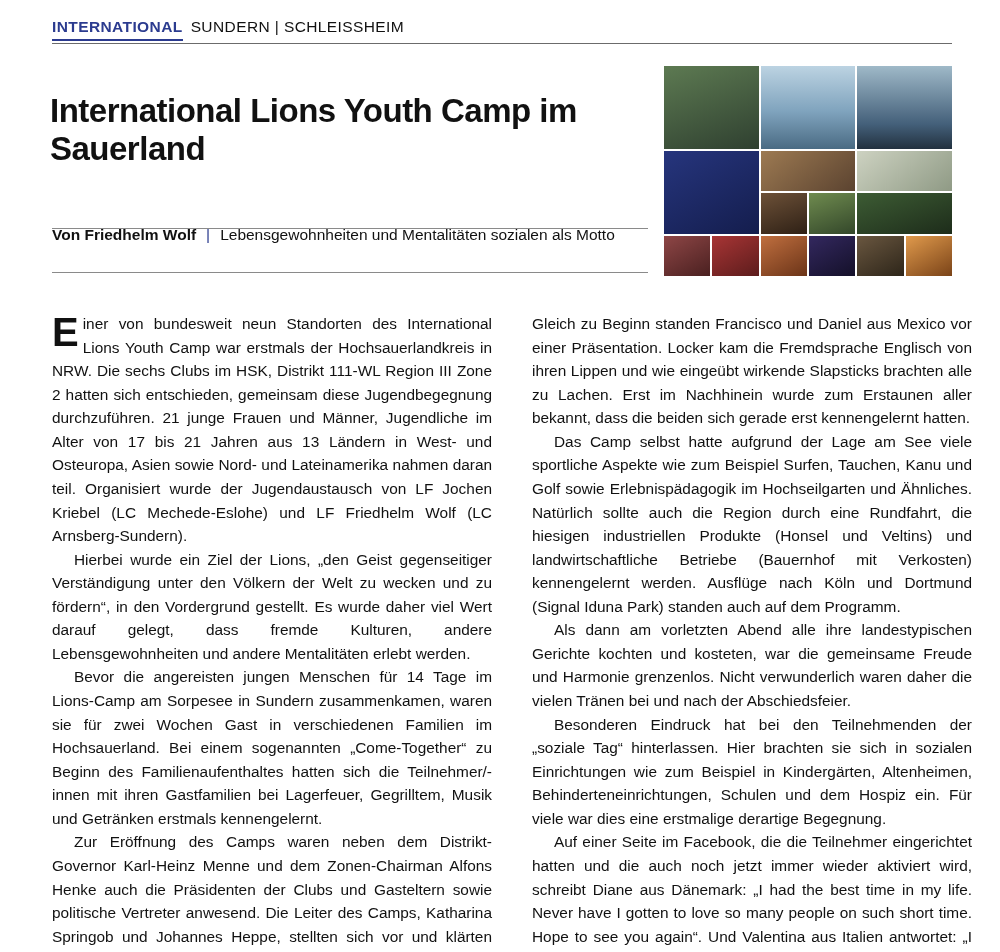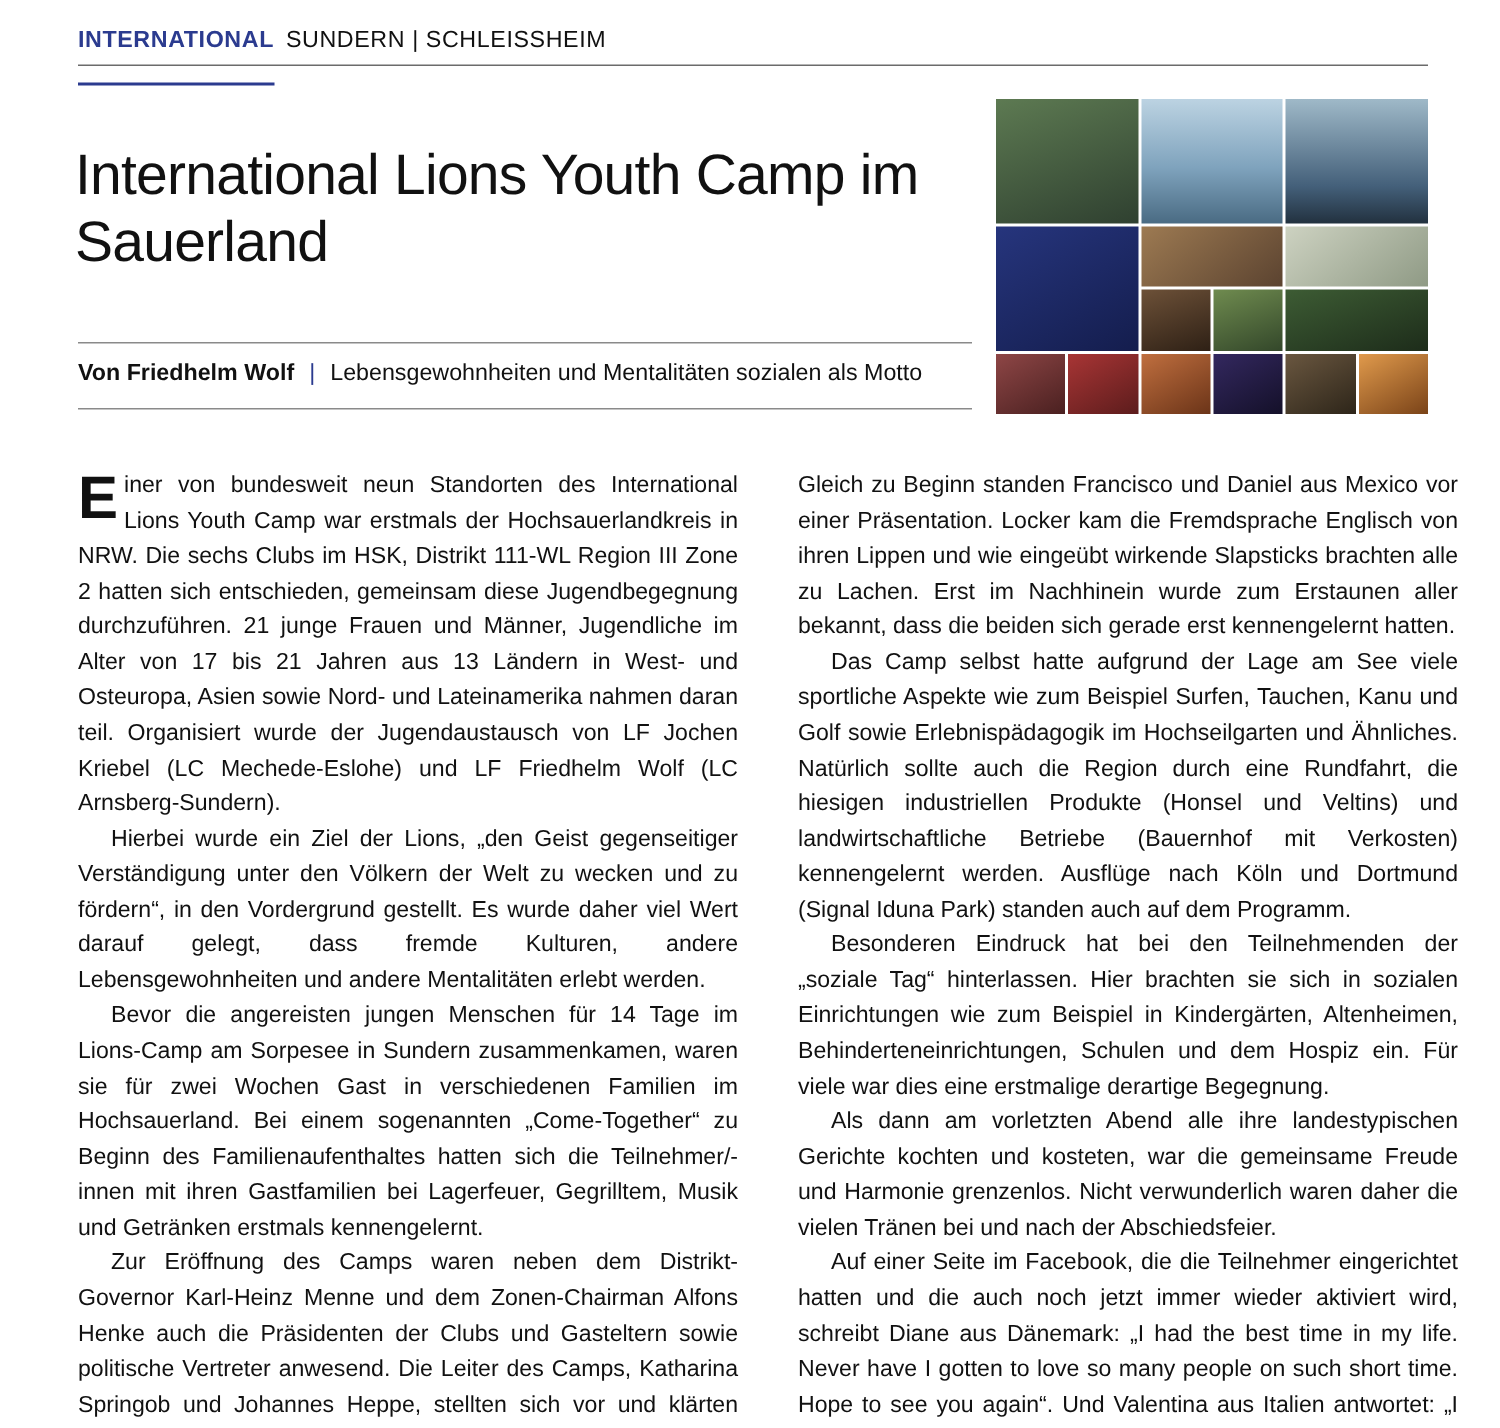--- a/index.html
+++ b/index.html
@@ -32,21 +32,21 @@
   .kicker-line {
     display: flex;
     align-items: baseline;
     font-size: 15.5px;
     letter-spacing: 0.4px;
   }
   .kicker-intl {
     color: #2b3b8f;
     font-weight: 600;
     border-bottom: 2px solid #2b3b8f;
-    padding-bottom: 19px;
+    padding-bottom: 3px;
     margin-right: 8px;
   }
   .kicker-rest {
     color: #111;
     font-weight: 500;
     padding-bottom: 3px;
     text-align: right;
   }
   .kicker-rule {
     position: absolute;
@@ -56,40 +56,40 @@
     height: 1px;
     background: #6b6b6b;
   }
 
   
   .headline {
     position: absolute;
     left: 50px;
     top: 70px;
     width: 620px;
-    font-size: 38px;
+    font-size: 33px;
     line-height: 1.16;
-    font-weight: 400;
+    font-weight: 700;
     letter-spacing: -0.5px;
     color: #111;
   }
 
   
   .byline-rule-top {
     position: absolute;
     left: 52px;
     top: 228px;
     width: 596px;
     height: 1px;
     background: #8a8a8a;
   }
   .byline {
     position: absolute;
     left: 52px;
-    top: 240px;
+    top: 226px;
     width: 600px;
     display: flex;
     align-items: baseline;
     font-size: 15.5px;
   }
   .byline-author {
     font-weight: 700;
     color: #111;
     white-space: nowrap;
   }
@@ -202,18 +202,18 @@
   <div class="col col-left">
     <p class="first"><span class="dropcap">E</span><span>iner von bundesweit neun Standorten des International Lions Youth Camp war erstmals der Hochsauerlandkreis in NRW. Die sechs Clubs im HSK, Distrikt 111-WL Region III Zone 2 hatten sich entschieden, gemeinsam diese Jugendbegegnung durchzuführen. 21 junge Frauen und Männer, Jugendliche im Alter von 17 bis 21 Jahren aus 13 Ländern in West- und Osteuropa, Asien sowie Nord- und Lateinamerika nahmen daran teil. Organisiert wurde der Jugendaustausch von LF Jochen Kriebel (LC Mechede-Eslohe) und LF Friedhelm Wolf (LC Arnsberg-Sundern).</span></p>
     <p><span>Hierbei wurde ein Ziel der Lions, „den Geist gegenseitiger Verständigung unter den Völkern der Welt zu wecken und zu fördern“, in den Vordergrund gestellt. Es wurde daher viel Wert darauf gelegt, dass fremde Kulturen, andere Lebensgewohnheiten und andere Mentalitäten erlebt werden.</span></p>
     <p><span>Bevor die angereisten jungen Menschen für 14 Tage im Lions-Camp am Sorpesee in Sundern zusammenkamen, waren sie für zwei Wochen Gast in verschiedenen Familien im Hochsauerland. Bei einem sogenannten „Come-Together“ zu Beginn des Familienaufenthaltes hatten sich die Teilnehmer/-innen mit ihren Gastfamilien bei Lagerfeuer, Gegrilltem, Musik und Getränken erstmals kennengelernt.</span></p>
     <p><span>Zur Eröffnung des Camps waren neben dem Distrikt-Governor Karl-Heinz Menne und dem Zonen-Chairman Alfons Henke auch die Präsidenten der Clubs und Gasteltern sowie politische Vertreter anwesend. Die Leiter des Camps, Katharina Springob und Johannes Heppe, stellten sich vor und klärten gleich wichtige Formalien: die Regeln des Camps. Dann stellten die Teilnehmer ihre Länder vor.</span></p>
   </div>
 
   <div class="col col-right">
     <p class="first"><span>Gleich zu Beginn standen Francisco und Daniel aus Mexico vor einer Präsentation. Locker kam die Fremdsprache Englisch von ihren Lippen und wie eingeübt wirkende Slapsticks brachten alle zu Lachen. Erst im Nachhinein wurde zum Erstaunen aller bekannt, dass die beiden sich gerade erst kennengelernt hatten.</span></p>
     <p><span>Das Camp selbst hatte aufgrund der Lage am See viele sportliche Aspekte wie zum Beispiel Surfen, Tauchen, Kanu und Golf sowie Erlebnispädagogik im Hochseilgarten und Ähnliches. Natürlich sollte auch die Region durch eine Rundfahrt, die hiesigen industriellen Produkte (Honsel und Veltins) und landwirtschaftliche Betriebe (Bauernhof mit Verkosten) kennengelernt werden. Ausflüge nach Köln und Dortmund (Signal Iduna Park) standen auch auf dem Programm.</span></p>
+    <p><span>Als dann am vorletzten Abend alle ihre landestypischen Gerichte kochten und kosteten, war die gemeinsame Freude und Harmonie grenzenlos. Nicht verwunderlich waren daher die vielen Tränen bei und nach der Abschiedsfeier.</span></p>
     <p><span>Besonderen Eindruck hat bei den Teilnehmenden der „soziale Tag“ hinterlassen. Hier brachten sie sich in sozialen Einrichtungen wie zum Beispiel in Kindergärten, Altenheimen, Behinderteneinrichtungen, Schulen und dem Hospiz ein. Für viele war dies eine erstmalige derartige Begegnung.</span></p>
-    <p><span>Als dann am vorletzten Abend alle ihre landestypischen Gerichte kochten und kosteten, war die gemeinsame Freude und Harmonie grenzenlos. Nicht verwunderlich waren daher die vielen Tränen bei und nach der Abschiedsfeier.</span></p>
     <p><span>Auf einer Seite im Facebook, die die Teilnehmer eingerichtet hatten und die auch noch jetzt immer wieder aktiviert wird, schreibt Diane aus Dänemark: „I had the best time in my life. Never have I gotten to love so many people on such short time. Hope to see you again“. Und Valentina aus Italien antwortet: „I agree with you. These were the most beautiful weeks in my life... Thank you all.“</span></p>
   </div>
 
 </div>
 
 </body></html>

